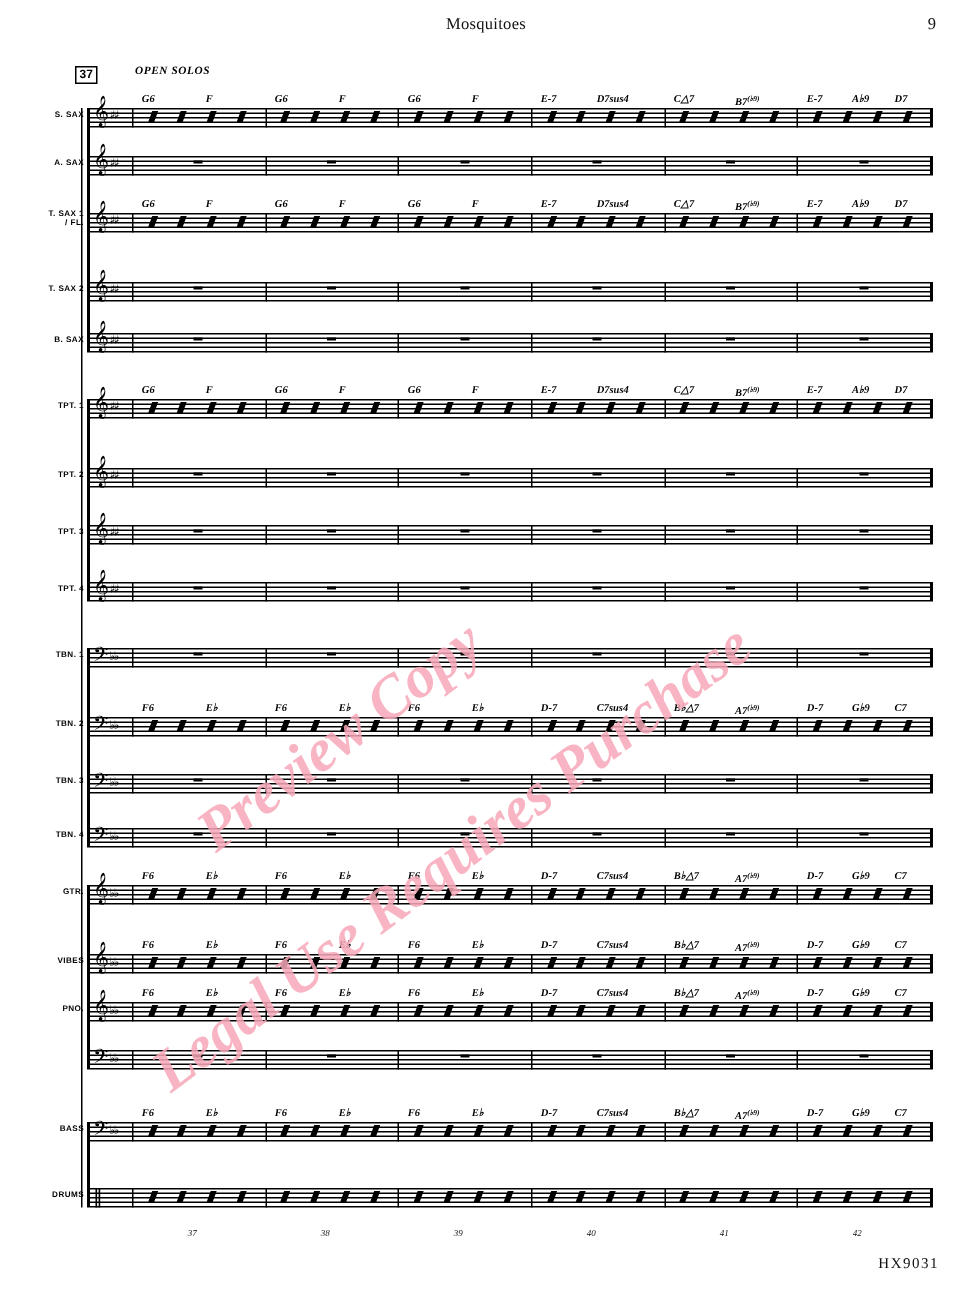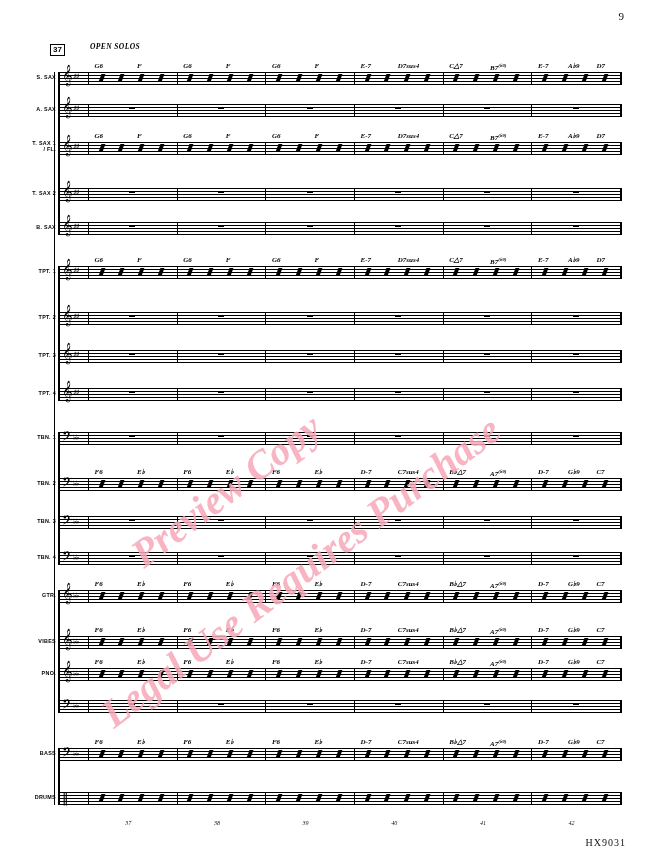--- a/index.html
+++ b/index.html
@@ -176,20 +176,21 @@
     left: 120px;
     top: 690px;
     transform: rotate(-37deg);
   }
 </style>
 </head>
 <body>
 
 <div id="page">
 
+  <div class="page-title">Mosquitoes</div>
   <div class="page-number">9</div>
   <div class="catalog-number">HX9031</div>
 
   <div id="score">
       <div class="staff" style="left: 60px; top: 72px; width: 560px; height: 13px;">
         <div class="ln ln0"></div>
         <div class="ln ln1"></div>
         <div class="ln ln2"></div>
         <div class="ln ln3"></div>
         <div class="ln ln4"></div>

